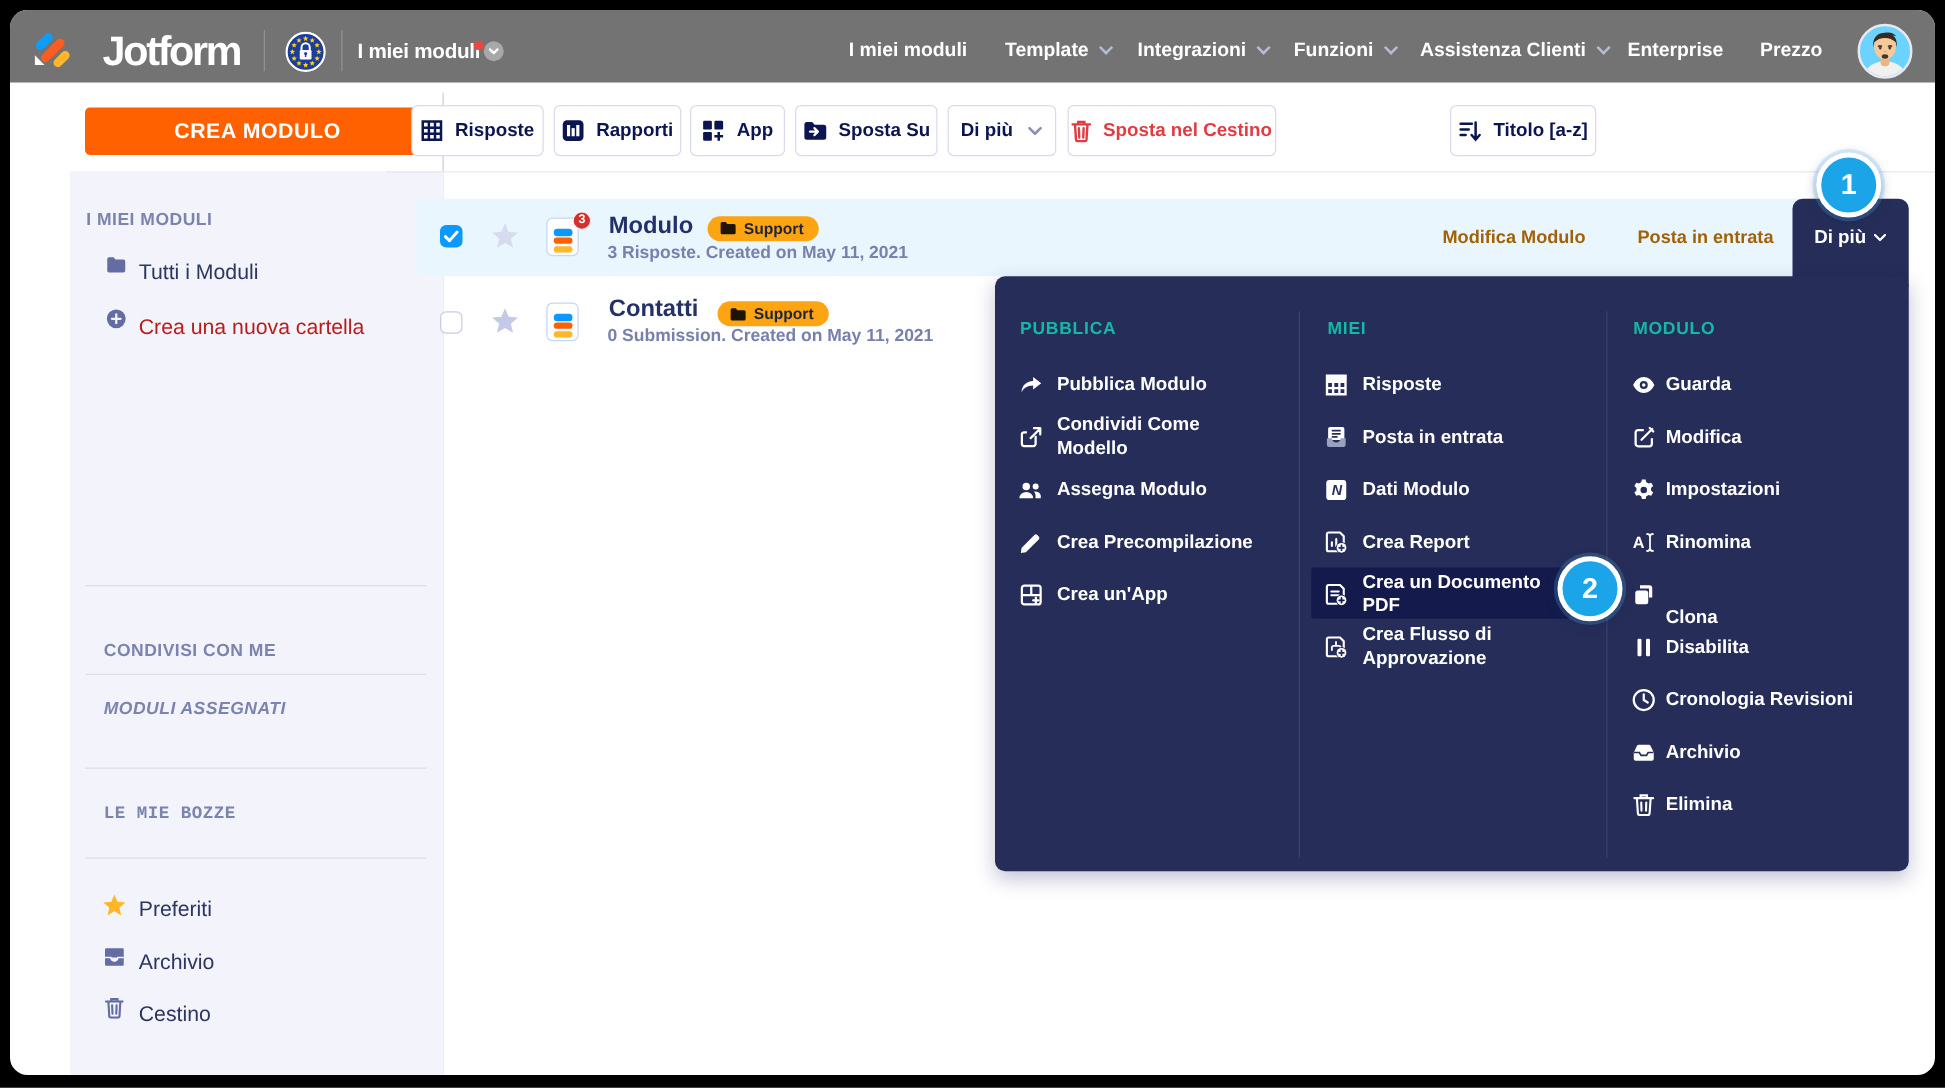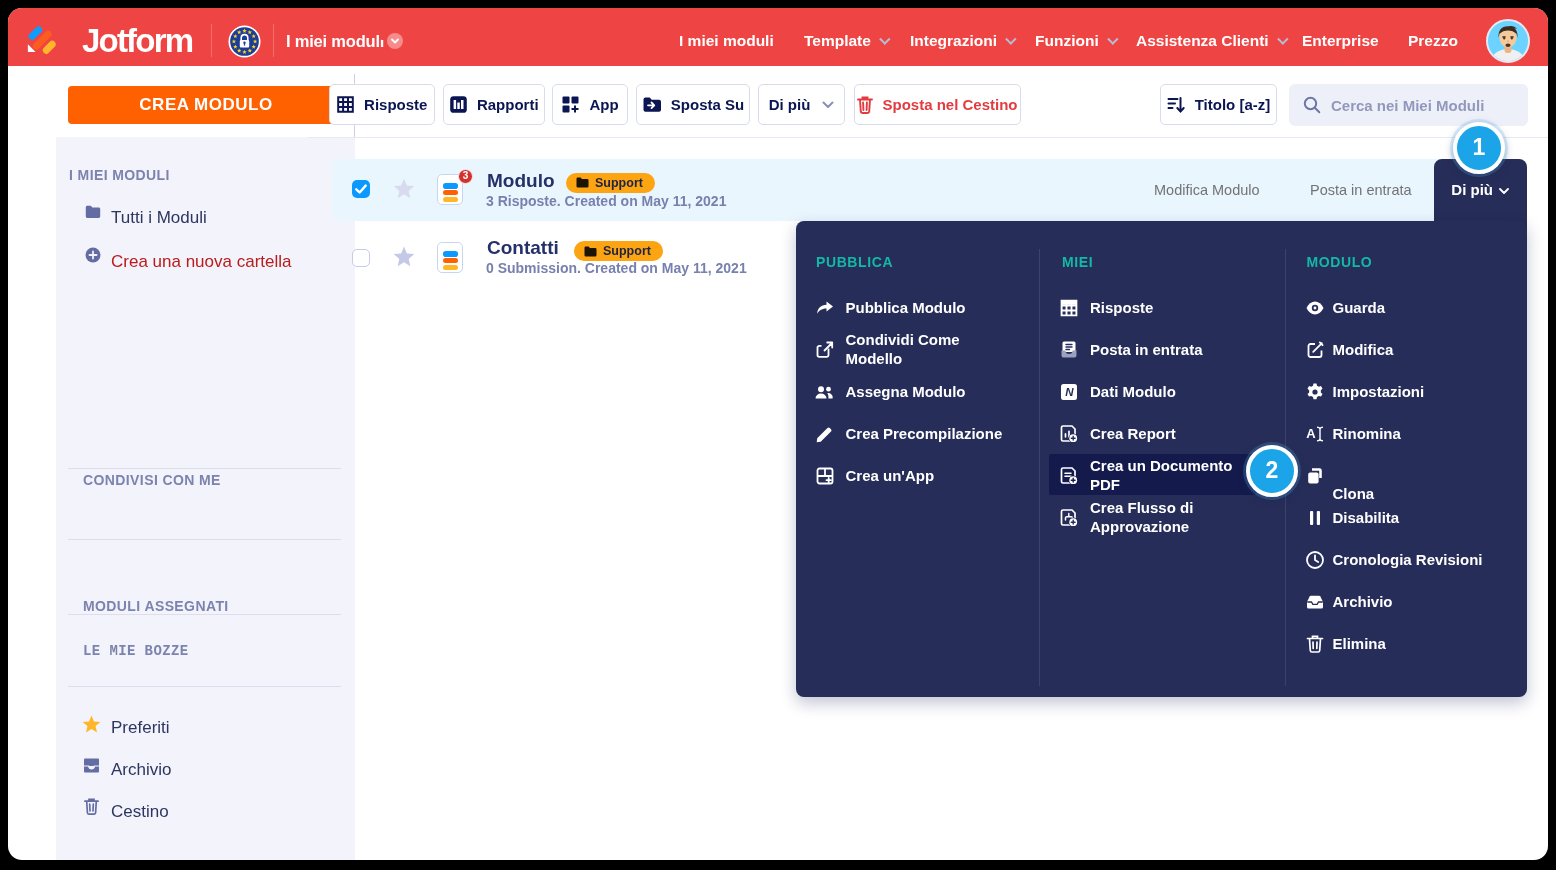--- a/index.html
+++ b/index.html
@@ -2,21 +2,21 @@
 <html><head>
 <meta charset="utf-8">
 <style>
 * { margin:0; padding:0; box-sizing:border-box; }
 html,body { width:1556px; height:870px; background:#000; overflow:hidden; }
 body { font-family:"Liberation Sans", sans-serif; }
 #app { position:absolute; left:8px; top:8px; width:1540px; height:852px; background:#fff; border-radius:14px; overflow:hidden; }
 .abs { position:absolute; }
 
 
-#nav { position:absolute; left:0; top:0; width:1540px; height:58px; background:#ef4444; }
+#nav { position:absolute; left:0; top:0; width:1540px; height:58px; background:#737373; }
 #nav .sep { position:absolute; top:16px; width:1px; height:33px; background:rgba(255,255,255,.22); }
 .navlink { position:absolute; top:0; height:66px; line-height:66px; color:#fff; font-size:15.5px; font-weight:700; white-space:nowrap; }
 .navchev { display:inline-block; width:8px; height:8px; border-right:2px solid #b6bcd8; border-bottom:2px solid #b6bcd8; transform:rotate(45deg) translateY(-4px); margin-left:7px; }
 
 
 #sidebar { position:absolute; left:0; top:66px; width:299px; height:786px; background:#fff; border-right:1.5px solid #cdd0e4;margin-left:48px; }
 #sidebar .lav { position:absolute; left:0; top:63px; width:299px; height:723px; background:#f3f3fb; }
 #btn-crea { position:absolute; left:12px; top:12px; width:276px; height:38px; background:#ff6100; border-radius:4px; color:#fff; font-weight:700; font-size:17px; letter-spacing:.5px; text-align:center; line-height:38px; }
 .sb-head { position:absolute; color:#7c83ae; font-size:14px; font-weight:700; letter-spacing:.4px; }
 .sb-item { position:absolute; font-size:17px; color:#2d3660; white-space:nowrap; }
@@ -28,21 +28,21 @@
 #search { position:absolute; left:1281px; top:76px; width:239px; height:42px; background:#eef0f9; border-radius:6px; color:#9298bb; font-size:15px; font-weight:700; display:flex; align-items:center; gap:10px; padding-left:14px; }
 
 
 #row1 { position:absolute; left:324px; top:151px; width:1194.5px; height:62px; background:#eaf6fe; border-radius:8px; }
 .rowtitle { position:absolute; font-size:19px; font-weight:700; color:#253069; }
 .rowsub { position:absolute; font-size:14px; font-weight:700; color:#7880ae; white-space:nowrap; }
 .badge-support { position:absolute; height:20px; background:#fda413; border-radius:10px; display:flex; align-items:center; gap:6px; padding:0 12px 0 10px; color:#1d2441; font-size:12.5px; font-weight:700; }
 .formcard { position:absolute; width:26px; height:31px; background:#fff; border:1px solid #c6d6f1; border-radius:5px; }
 .formcard i { position:absolute; left:4.5px; width:15px; height:5.5px; border-radius:2.8px; }
 .cb { position:absolute; width:18px; height:18px; border-radius:5px; }
-.rowlink { position:absolute; font-size:14.5px; font-weight:400; color:#737373; white-space:nowrap; }
+.rowlink { position:absolute; font-size:14.5px; font-weight:700; color:#a16207; white-space:nowrap; }
 
 
 #dipiu-row { position:absolute; left:1426px; top:151px; width:92.5px; height:70px; background:#262d58; border-radius:8px 8px 0 0; color:#fff; font-size:15px; font-weight:700; text-align:center; line-height:62px; }
 #menu { position:absolute; left:788px; top:212.5px; width:730.5px; height:476.5px; background:#262d58; border-radius:8px; box-shadow:0 6px 16px rgba(10,21,81,.25); }
 #menu .vline { position:absolute; top:28px; width:1px; height:437px; background:rgba(255,255,255,.1); }
 .m-head { position:absolute; color:#14b8a6; font-size:14px; font-weight:700; letter-spacing:.6px; }
 .m-item { position:absolute; color:#fff; font-size:15px; font-weight:700; line-height:19.5px; white-space:nowrap; }
 .m-icon { position:absolute; width:20px; height:20px; }
 #hl { position:absolute; left:253px; top:233.5px; width:207px; height:40.5px; background:#141b4c; border-radius:2px; }
 
@@ -122,23 +122,23 @@
     <svg class="abs" style="left:29px;top:131px" width="16" height="14" viewBox="0 0 16 14">
         <path d="M0.8,2.2 a1.4,1.4 0 0 1 1.4,-1.4 h3.6 l1.6,1.8 h6.4 a1.4,1.4 0 0 1 1.4,1.4 v7.6 a1.4,1.4 0 0 1 -1.4,1.4 h-11.6 a1.4,1.4 0 0 1 -1.4,-1.4 Z" fill="#646ca4"></path>
       </svg>
     <div class="sb-item" style="left:55px;top:134px;">Tutti i Moduli</div>
     <svg class="abs" style="left:29px;top:173px" width="16" height="16" viewBox="0 0 16 16">
         <circle cx="8" cy="8" r="7.5" fill="#646ca4"></circle>
         <path d="M4.5,8 h7 M8,4.5 v7" stroke="#f3f3fb" stroke-width="1.8" stroke-linecap="round"></path>
       </svg>
     <div class="sb-item" style="left:55px;top:178px;color:#b91c1c">Crea una nuova cartella</div>
     <div class="sb-line" style="top:394px"></div>
-    <div class="sb-head" style="left:27px;top:398px;text-align:right;">CONDIVISI CON ME</div>
+    <div class="sb-head" style="left:27px;top:438px;text-align:right;">CONDIVISI CON ME</div>
     <div class="sb-line" style="top:465px"></div>
-    <div class="sb-head" style="left:27px;top:524px;">MODULI ASSEGNATI</div>
+    <div class="sb-head" style="left:27px;top:484px;font-style:italic;">MODULI ASSEGNATI</div>
     <div class="sb-line" style="top:540px"></div>
     <div class="sb-head" style="left:27px;top:569px;font-family:Liberation Mono, monospace;">LE MIE BOZZE</div>
     <div class="sb-line" style="top:612px"></div>
     <svg class="abs" style="left:26px;top:641px" width="19" height="18" viewBox="0 0 19 18">
         <path d="M9.5,0.5 L12,6.4 L18.4,6.9 L13.5,11.1 L15,17.4 L9.5,14 L4,17.4 L5.5,11.1 L0.6,6.9 L7,6.4 Z" fill="#ffb629"></path>
       </svg>
     <div class="sb-item" style="left:55px;top:644px;">Preferiti</div>
     <svg class="abs" style="left:27px;top:684px" width="17" height="15" viewBox="0 0 17 15">
         <path d="M1,1.5 a1,1 0 0 1 1,-1 h13 a1,1 0 0 1 1,1 v12 a1,1 0 0 1 -1,1 h-13 a1,1 0 0 1 -1,-1 Z M1,8 h4.5 a3,3 0 0 0 6,0 H16" fill="#646ca4" fill-rule="evenodd"></path>
         <path d="M1,8 h4.7 a2.8,2.8 0 0 0 5.6,0 H16" fill="none" stroke="#f3f3fb" stroke-width="1.2"></path>
@@ -176,24 +176,20 @@
       </svg></div>
   <div class="tbtn" style="left:846px;width:167px;color:#e23b41;"><svg width="16" height="18" viewBox="0 0 16 18">
         <path d="M1,3.5 h14 M5.5,3.5 v-2 h5 v2 M3,3.5 l0.8,12.2 a1.5,1.5 0 0 0 1.5,1.3 h5.4 a1.5,1.5 0 0 0 1.5,-1.3 L13,3.5 M6.1,6.5 l0.3,7.5 M9.9,6.5 l-0.3,7.5" fill="none" stroke="#e23b41" stroke-width="1.9" stroke-linecap="round"></path>
       </svg>Sposta nel Cestino</div>
   <div class="tbtn" style="left:1152px;width:117px;"><svg width="19" height="18" viewBox="0 0 19 18">
         <g stroke="#0a1551" stroke-width="2" stroke-linecap="round" fill="none">
           <path d="M1.5,3 h9 M1.5,7.5 h6.5 M1.5,12 h4"></path>
           <path d="M13.5,2 v13.5 M10.3,12 l3.2,3.6 3.2,-3.6"></path>
         </g>
       </svg>Titolo [a-z]</div>
-  <div id="search"><svg width="18" height="18" viewBox="0 0 18 18">
-        <circle cx="7.5" cy="7.5" r="5.7" fill="none" stroke="#6f76a7" stroke-width="2"></circle>
-        <line x1="11.8" y1="11.8" x2="16.3" y2="16.3" stroke="#6f76a7" stroke-width="2" stroke-linecap="round"></line>
-      </svg>Cerca nei Miei Moduli</div>
   <div id="toolline"></div>
 
   <div id="row1"></div>
   <div class="cb" style="left:344px;top:172px;background:#0b99ff;"><svg width="18" height="18" viewBox="0 0 18 18">
         <path d="M4.3,9.3 L7.6,12.5 L13.7,5.6" fill="none" stroke="#fff" stroke-width="2.4" stroke-linecap="round" stroke-linejoin="round"></path>
       </svg></div>
   <svg class="abs" style="left:385px;top:170px" width="22" height="21" viewBox="0 0 22 21">
       <path d="M11,0.5 L13.9,7.4 L21.3,8 L15.7,12.9 L17.4,20.2 L11,16.3 L4.6,20.2 L6.3,12.9 L0.7,8 L8.1,7.4 Z" fill="#d8dbf0"></path>
     </svg>
   <div class="rowtitle" style="left:479px;top:162px;">Modulo</div>

